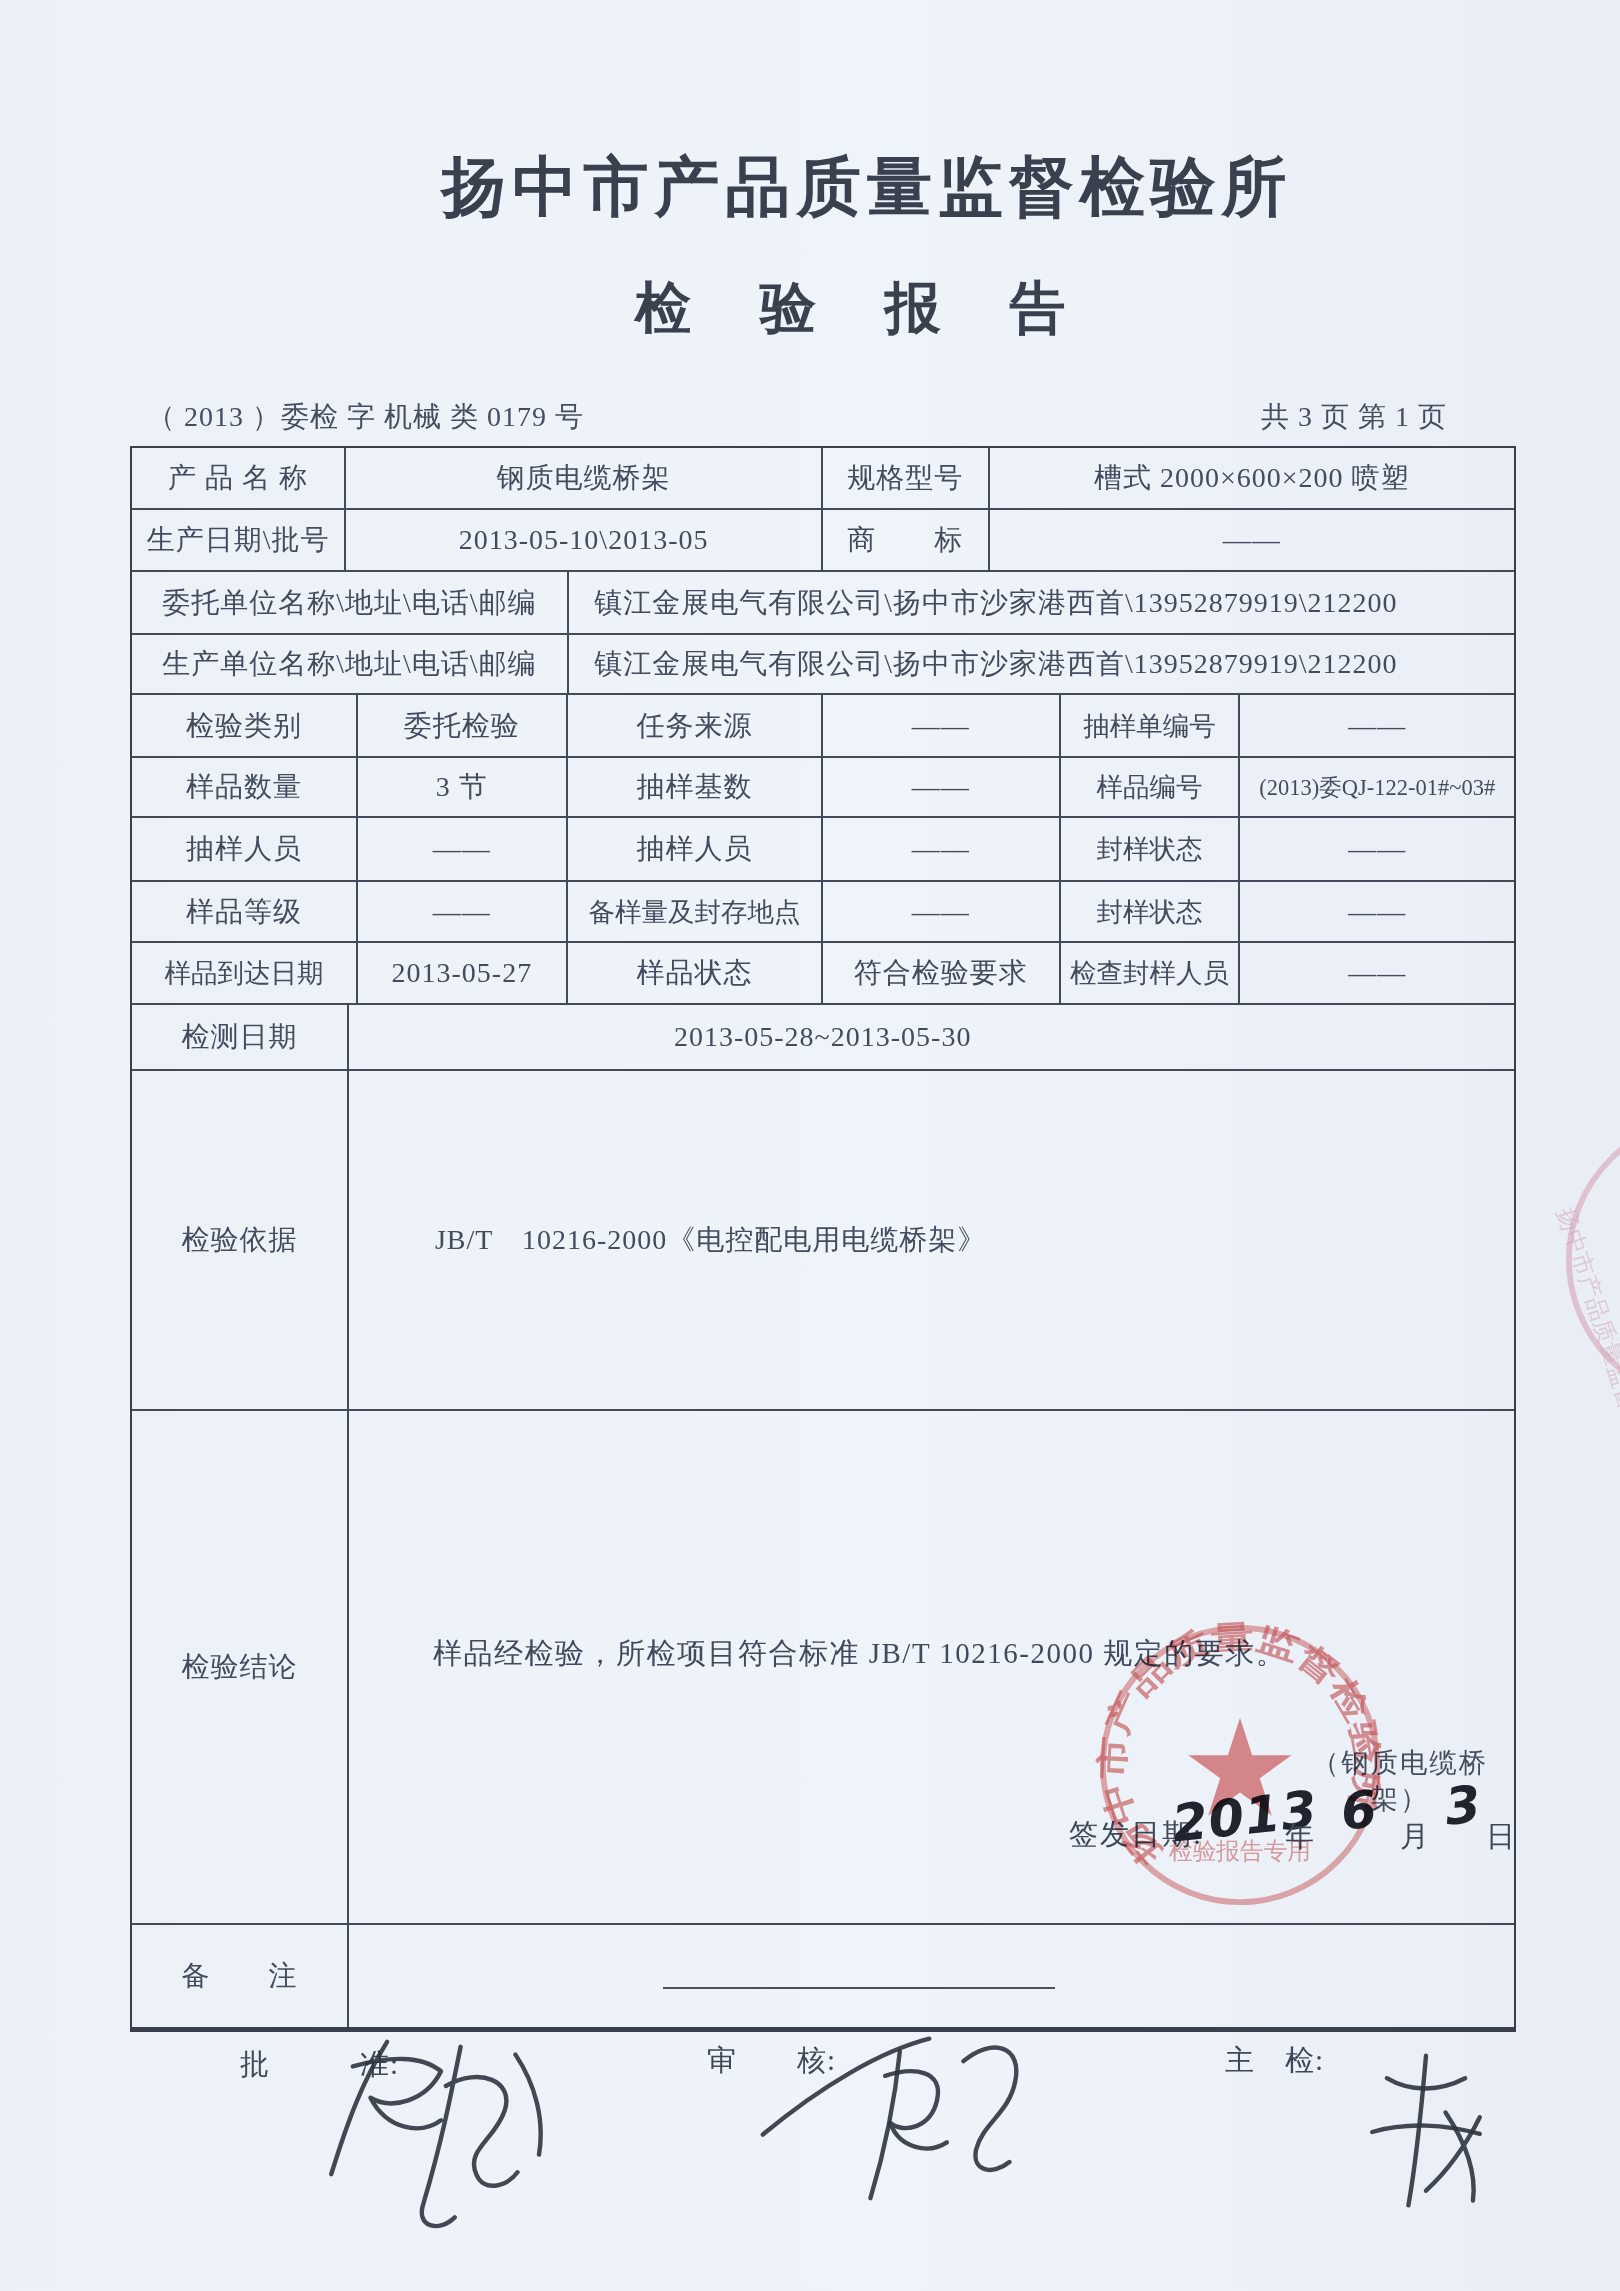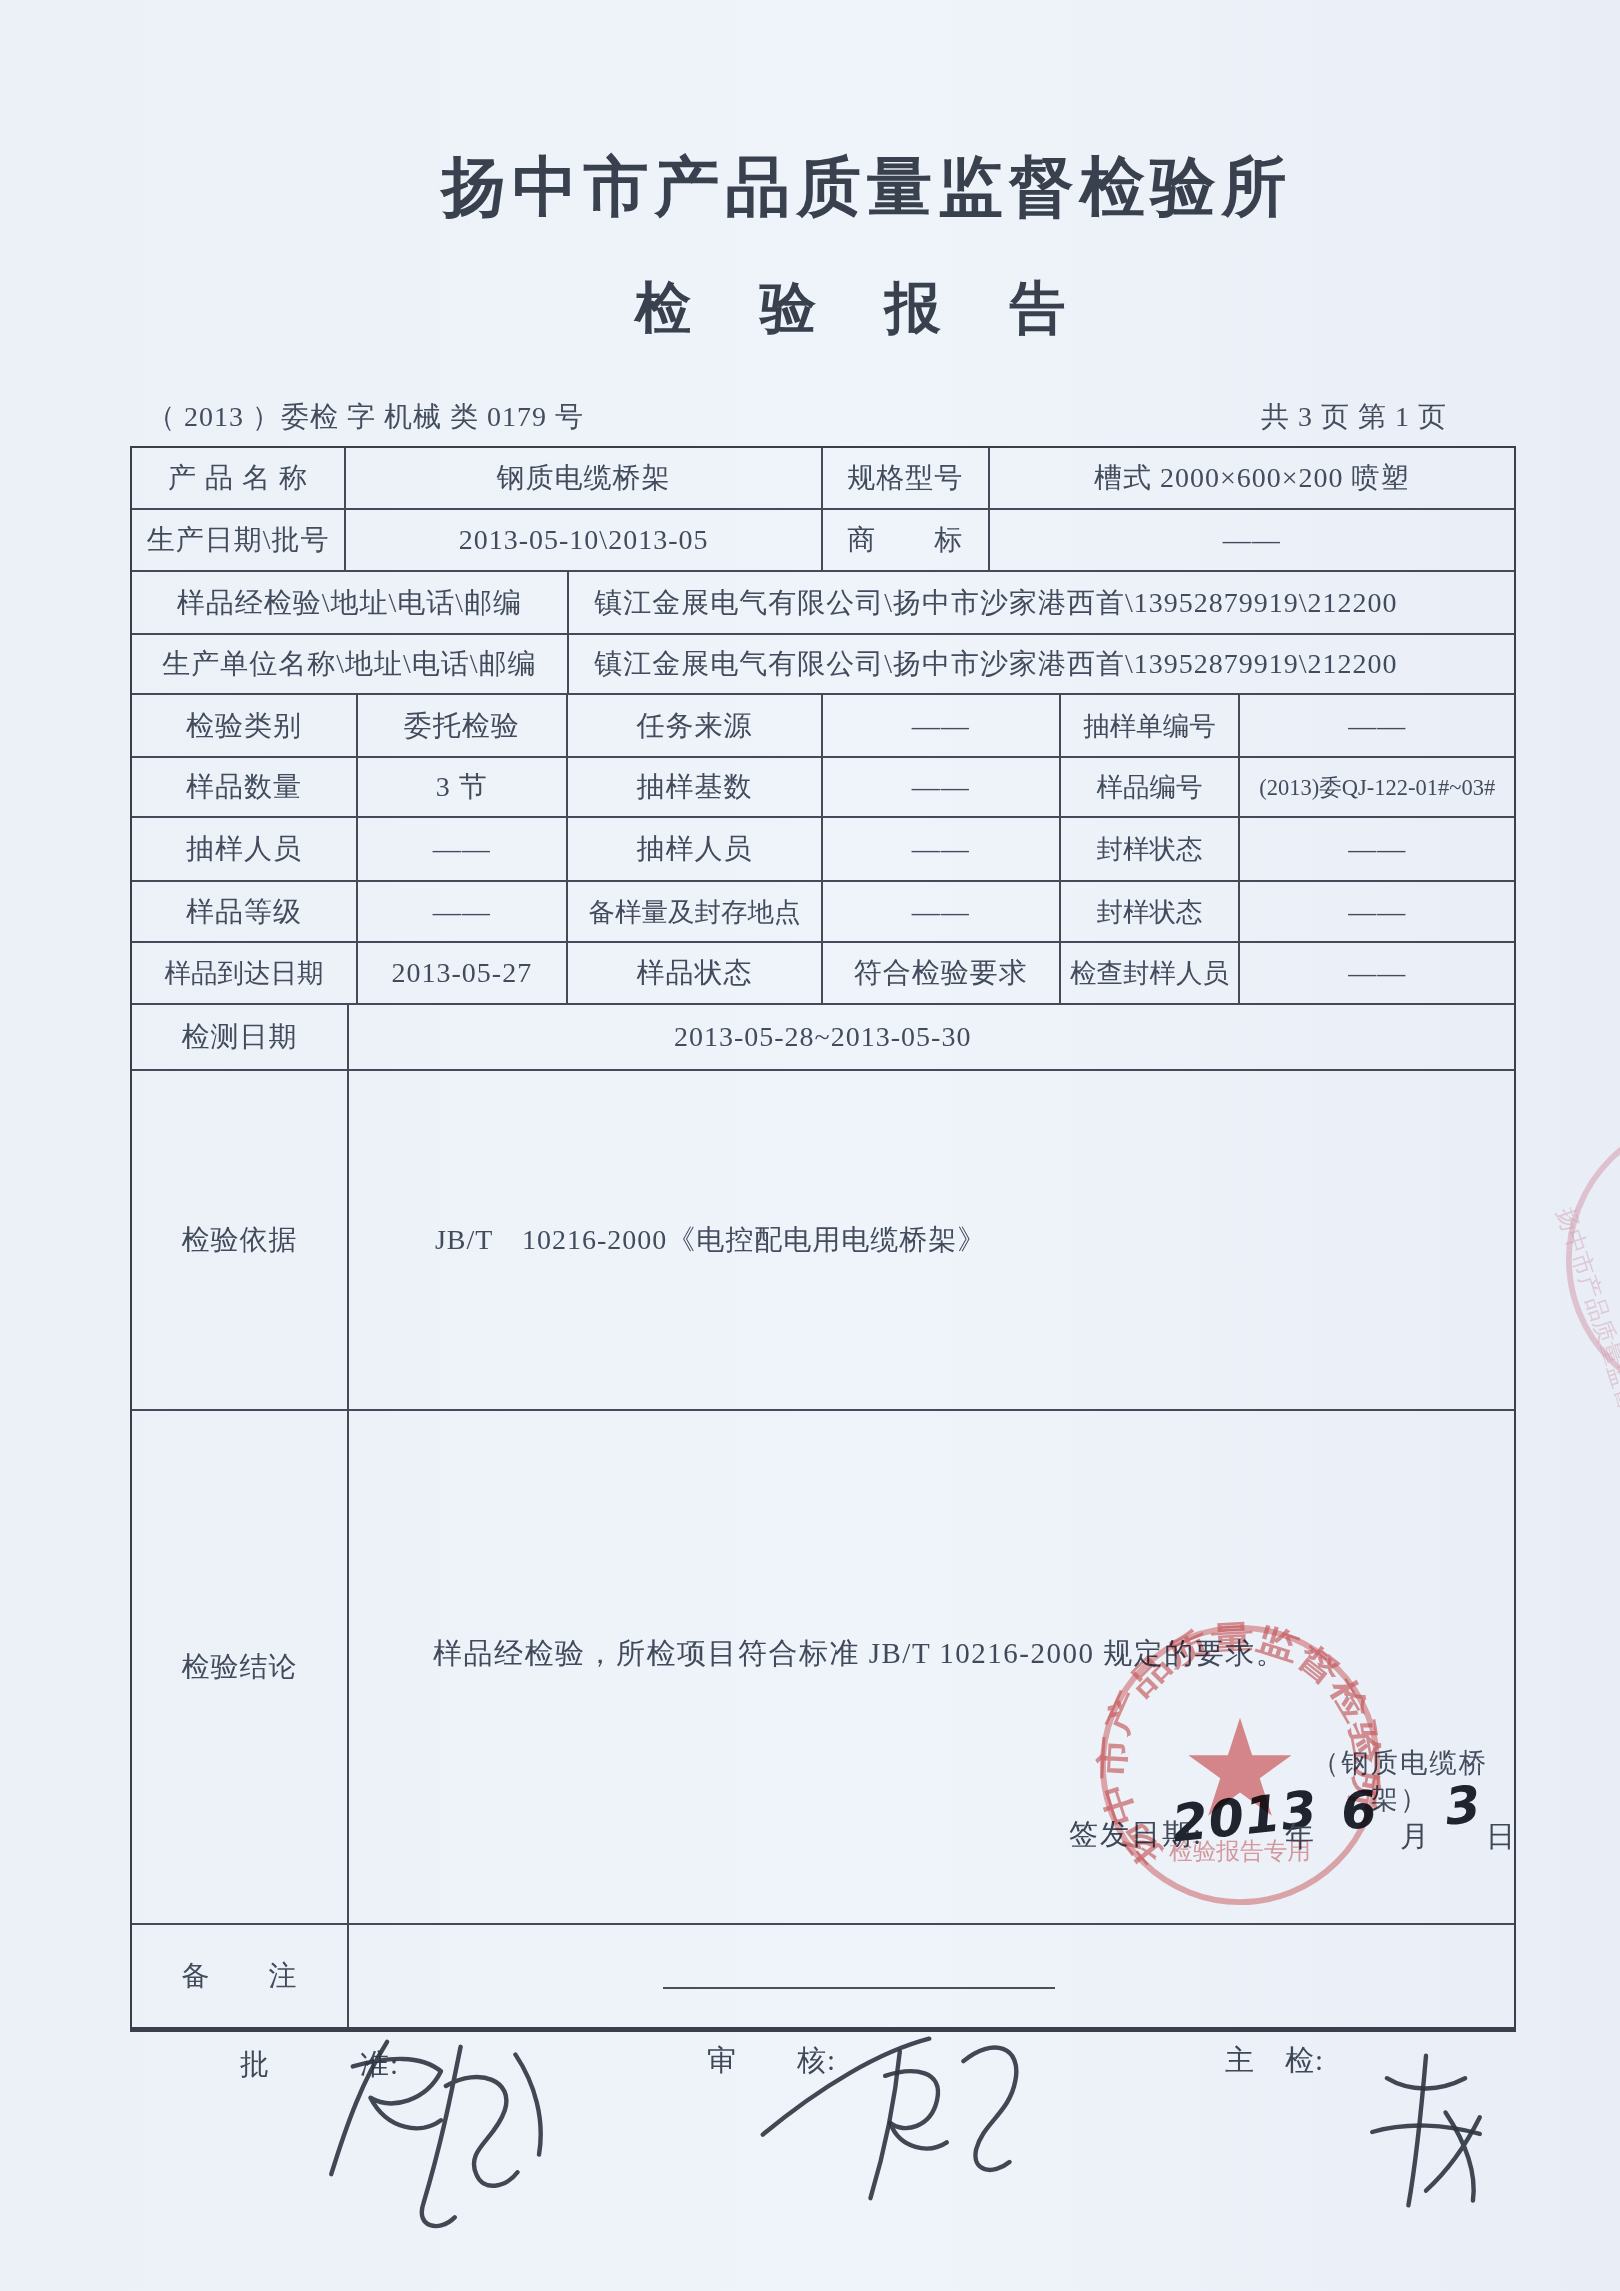--- a/index.html
+++ b/index.html
@@ -89,21 +89,21 @@
     </div>
 
     <div class="trow" style="height:62px">
       <div class="cell w-a1">生产日期\批号</div>
       <div class="cell w-a2">2013-05-10\2013-05</div>
       <div class="cell w-a3">商　　标</div>
       <div class="cell w-a4 last">——</div>
     </div>
 
     <div class="trow" style="height:63px">
-      <div class="cell w-b1">样品经检验\地址\电话\邮编</div>
+      <div class="cell w-b1">委托单位名称\地址\电话\邮编</div>
       <div class="cell w-b2 last leftpad">镇江金展电气有限公司\扬中市沙家港西首\13952879919\212200</div>
     </div>
 
     <div class="trow" style="height:60px">
       <div class="cell w-b1">生产单位名称\地址\电话\邮编</div>
       <div class="cell w-b2 last leftpad">镇江金展电气有限公司\扬中市沙家港西首\13952879919\212200</div>
     </div>
 
     <div class="trow" style="height:63px">
       <div class="cell w-c1">检验类别</div>

